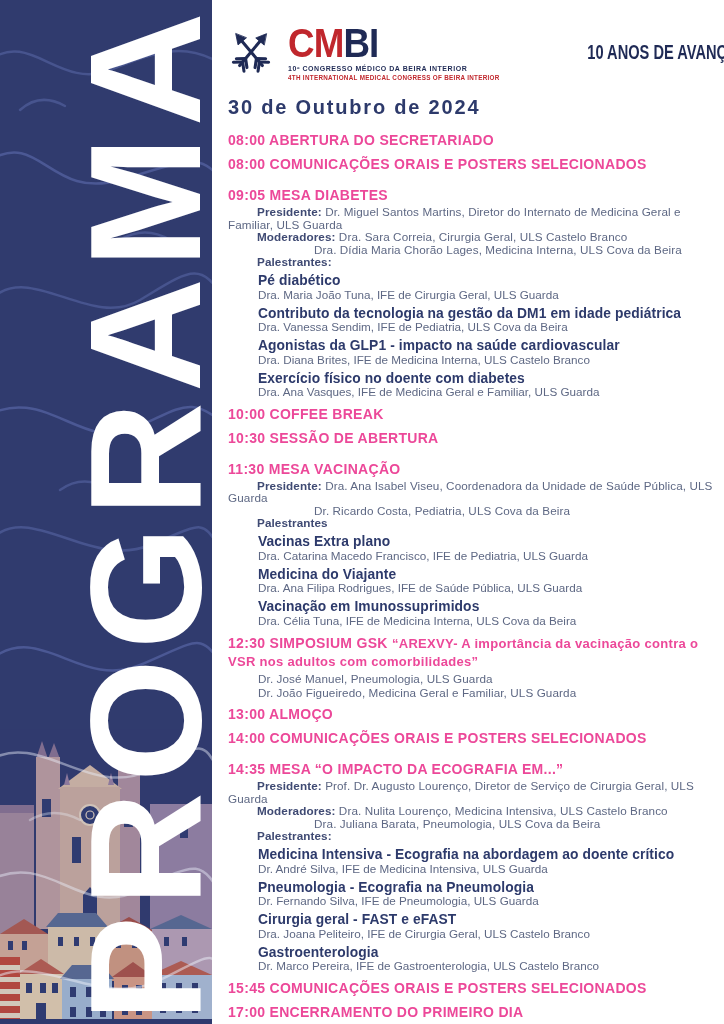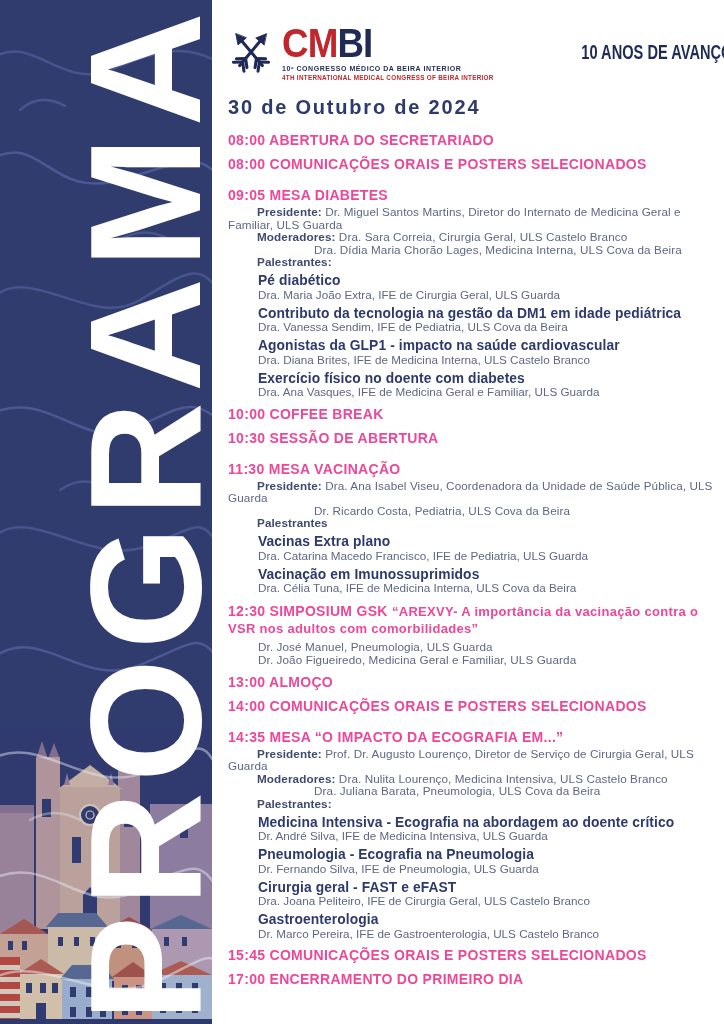--- a/index.html
+++ b/index.html
@@ -12,21 +12,21 @@
   .squiggles{top:0;}
   .city{bottom:0;}
   .vertical{position:absolute;left:80px;top:1024px;width:1024px;height:135px;
             transform-origin:0 0;transform:rotate(-90deg);
             font-size:158px;line-height:130px;font-weight:700;letter-spacing:10px;
             color:#ffffff;text-align:center;white-space:nowrap;}
 
   
   .content{position:absolute;left:228px;top:0;width:488px;}
   .top{display:flex;justify-content:space-between;align-items:center;margin-top:16px;height:72px;}
-  .logo{display:flex;align-items:flex-start;gap:8px;}
+  .logo{display:flex;align-items:flex-start;gap:14px;}
   .logo-icon{flex:0 0 auto;margin-top:2px;}
   .cmbi{font-size:40px;line-height:38px;font-weight:800;letter-spacing:-1px;
         transform:scaleX(.92);transform-origin:left top;white-space:nowrap;}
   .cmbi .red{color:#c0272d;}
   .cmbi .nvy{color:#1f2a55;}
   .sub1{font-size:7px;font-weight:700;color:#1f2a55;letter-spacing:.55px;margin-top:3px;white-space:nowrap;}
   .sub2{font-size:6.3px;font-weight:700;color:#c0272d;letter-spacing:.3px;margin-top:2px;white-space:nowrap;}
   .tagline{font-size:19.5px;font-weight:800;color:#1f2a55;white-space:nowrap;
            transform:scaleX(.75);transform-origin:right center;}
 
@@ -191,21 +191,21 @@
         <p class="h">08:00 ABERTURA DO SECRETARIADO</p>
         <p class="h">08:00 COMUNICAÇÕES ORAIS E POSTERS SELECIONADOS</p>
         <div class="mesa">
           <p class="h mh">09:05 MESA DIABETES</p>
           <p class="meta"><b>Presidente:</b> <span>Dr. Miguel Santos Martins, Diretor do Internato de Medicina Geral e Familiar, ULS Guarda</span></p>
           <p class="meta"><b>Moderadores:</b> <span>Dra. Sara Correia, Cirurgia Geral, ULS Castelo Branco</span></p>
           <p class="meta indent"><span>Dra. Dídia Maria Chorão Lages, Medicina Interna, ULS Cova da Beira</span></p>
           <p class="meta pal"><b>Palestrantes:</b></p>
           <div class="talk">
             <div class="talk-title">Pé diabético</div>
-            <div class="talk-speaker">Dra. Maria João Extra, IFE de Cirurgia Geral, ULS Guarda</div>
+            <div class="talk-speaker">Dra. Maria João Tuna, IFE de Cirurgia Geral, ULS Guarda</div>
           </div>
           <div class="talk">
             <div class="talk-title">Contributo da tecnologia na gestão da DM1 em idade pediátrica</div>
             <div class="talk-speaker">Dra. Vanessa Sendim, IFE de Pediatria, ULS Cova da Beira</div>
           </div>
           <div class="talk">
             <div class="talk-title">Agonistas da GLP1 - impacto na saúde cardiovascular</div>
             <div class="talk-speaker">Dra. Diana Brites, IFE de Medicina Interna, ULS Castelo Branco</div>
           </div>
           <div class="talk">
@@ -216,20 +216,24 @@
         <p class="h">10:00 COFFEE BREAK</p>
         <p class="h">10:30 SESSÃO DE ABERTURA</p>
         <div class="mesa">
           <p class="h mh">11:30 MESA VACINAÇÃO</p>
           <p class="meta"><b>Presidente:</b> <span>Dra. Ana Isabel Viseu, Coordenadora da Unidade de Saúde Pública, ULS Guarda</span></p>
           <p class="meta indent"><span>Dr. Ricardo Costa, Pediatria, ULS Cova da Beira</span></p>
           <p class="meta pal"><b>Palestrantes</b></p>
           <div class="talk">
             <div class="talk-title">Vacinas Extra plano</div>
             <div class="talk-speaker">Dra. Catarina Macedo Francisco, IFE de Pediatria, ULS Guarda</div>
+          </div>
+          <div class="talk">
+            <div class="talk-title">Medicina do Viajante</div>
+            <div class="talk-speaker">Dra. Ana Filipa Rodrigues, IFE de Saúde Pública, ULS Guarda</div>
           </div>
           <div class="talk">
             <div class="talk-title">Vacinação em Imunossuprimidos</div>
             <div class="talk-speaker">Dra. Célia Tuna, IFE de Medicina Interna, ULS Cova da Beira</div>
           </div>
         </div>
         <div class="sym">
           <p class="h sh"><span>12:30 SIMPOSIUM GSK </span><span class="quote">“AREXVY- A importância da vacinação contra o VSR nos adultos com comorbilidades”</span></p>
           <p class="meta sp">Dr. José Manuel, Pneumologia, ULS Guarda</p>
           <p class="meta sp">Dr. João Figueiredo, Medicina Geral e Familiar, ULS Guarda</p>

